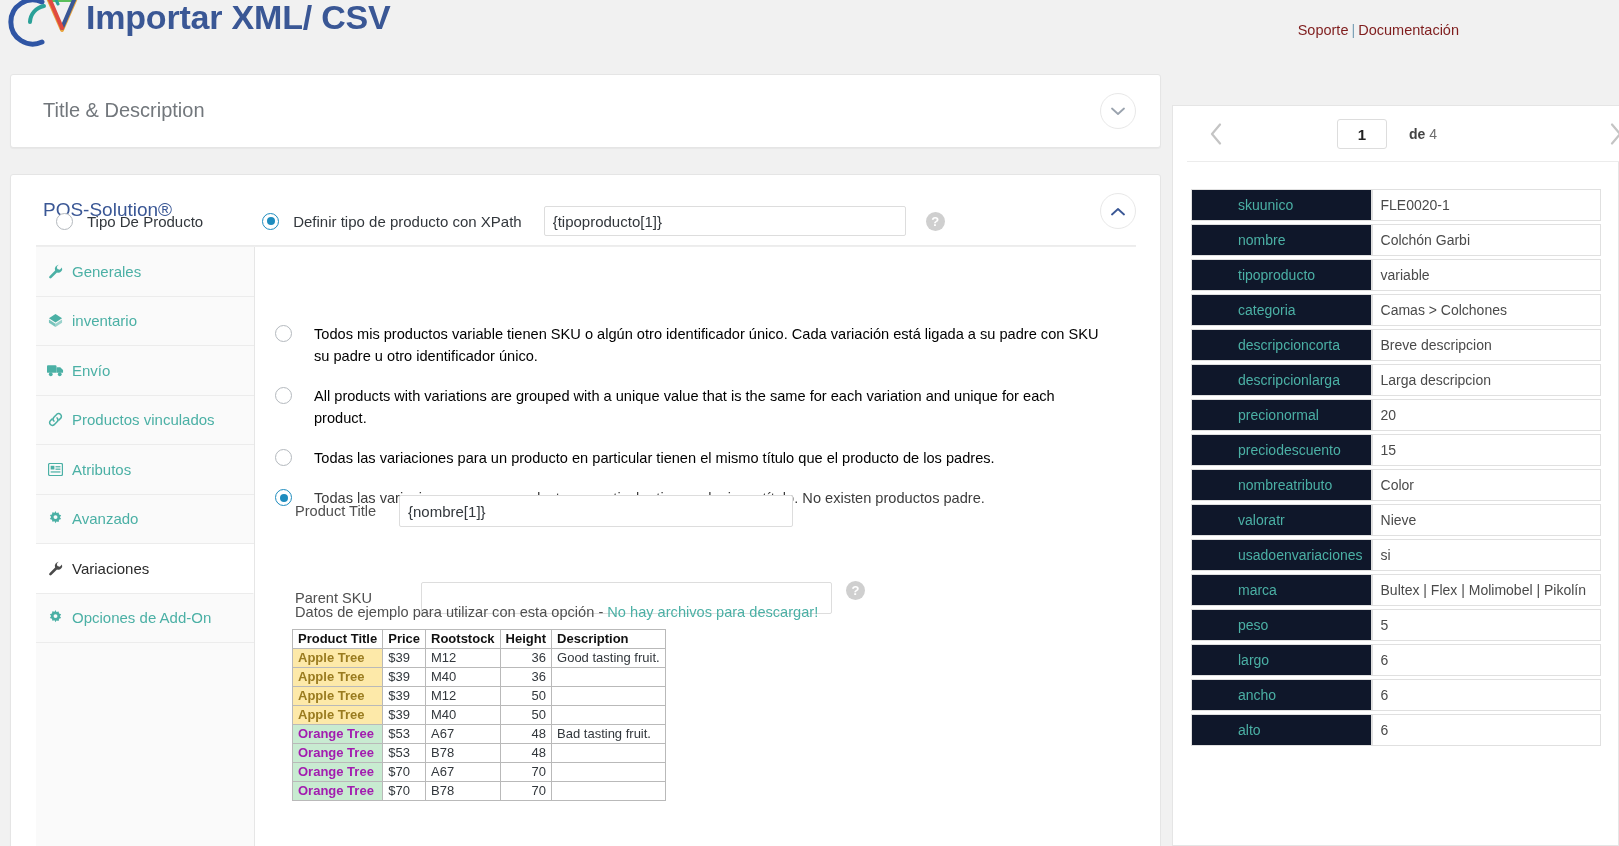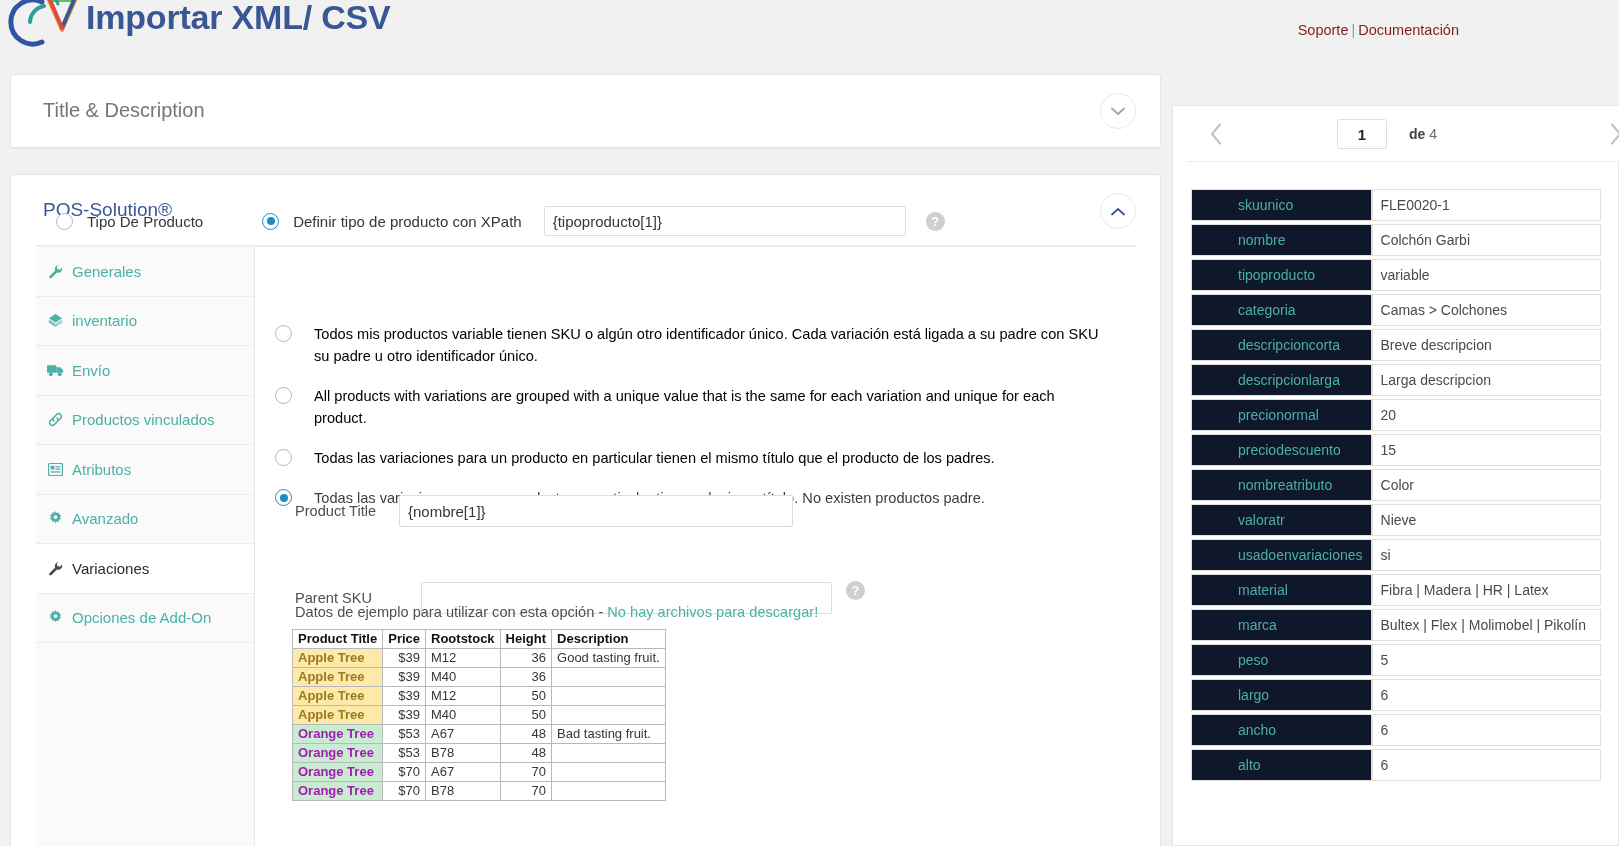--- a/index.html
+++ b/index.html
@@ -182,21 +182,21 @@
   table.sample th, table.sample td {
     border: 1px solid #b9b9b9;
     padding: 1px 5px;
     height: 18px;
     line-height: 16px;
     white-space: nowrap;
   }
   table.sample th { font-weight: bold; color: #111; background: #fff; text-align: left; }
   td.apple { background: #fde9a9; color: #9a7b1f; font-weight: bold; }
   td.orange { background: #c8ebd1; color: #a21caf; font-weight: bold; }
-  td.price { text-align: right; }
+  td.price { }
   td.height { text-align: right; }
   td.rootstock, td.desc { text-align: left; }
 
   
   #rightpanel {
     position: absolute; left: 1172px; top: 105px;
     width: 447px; height: 741px;
     background: #fff;
     border: 1px solid #e5e5e5;
     border-left: 1px solid #e5e5e5;
@@ -569,24 +569,20 @@
           </tr>
         <tr>
             <td class="k">valoratr</td>
             <td class="v">Nieve</td>
           </tr>
         <tr>
             <td class="k">usadoenvariaciones</td>
             <td class="v">si</td>
           </tr>
         <tr>
-            <td class="k">material</td>
-            <td class="v">Fibra | Madera | HR | Latex</td>
-          </tr>
-        <tr>
             <td class="k">marca</td>
             <td class="v">Bultex | Flex | Molimobel | Pikolín</td>
           </tr>
         <tr>
             <td class="k">peso</td>
             <td class="v">5</td>
           </tr>
         <tr>
             <td class="k">largo</td>
             <td class="v">6</td>

